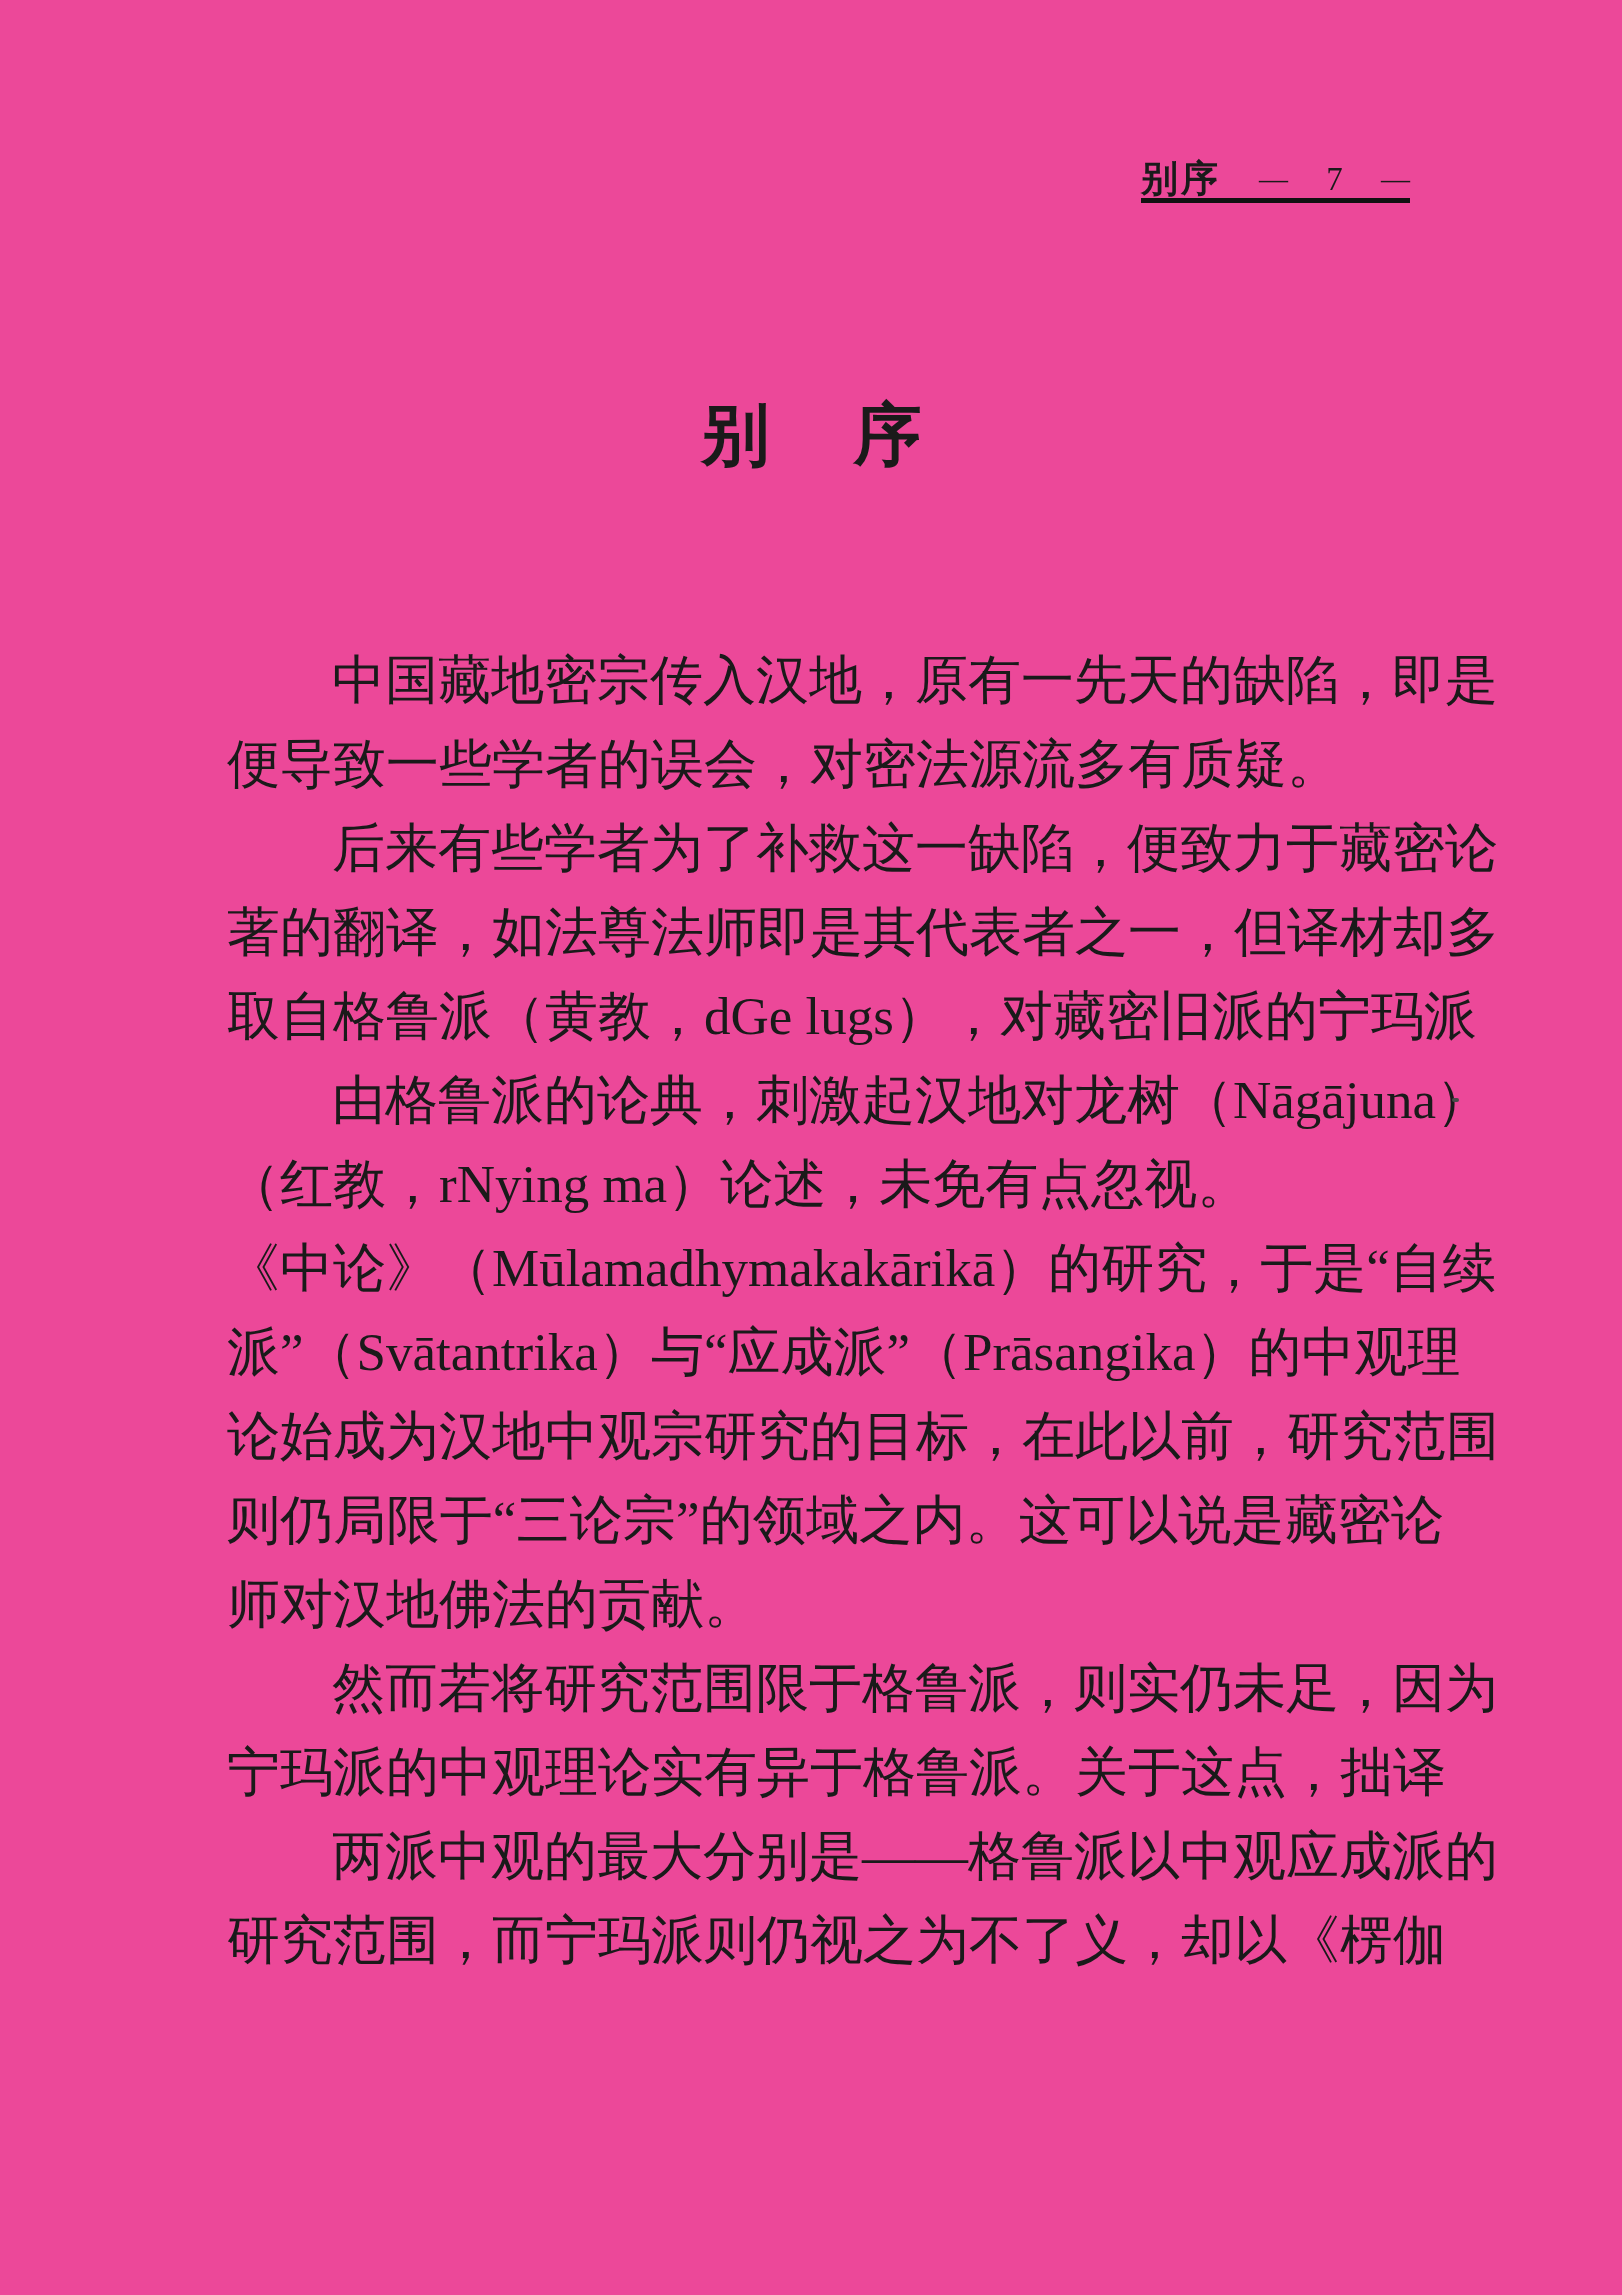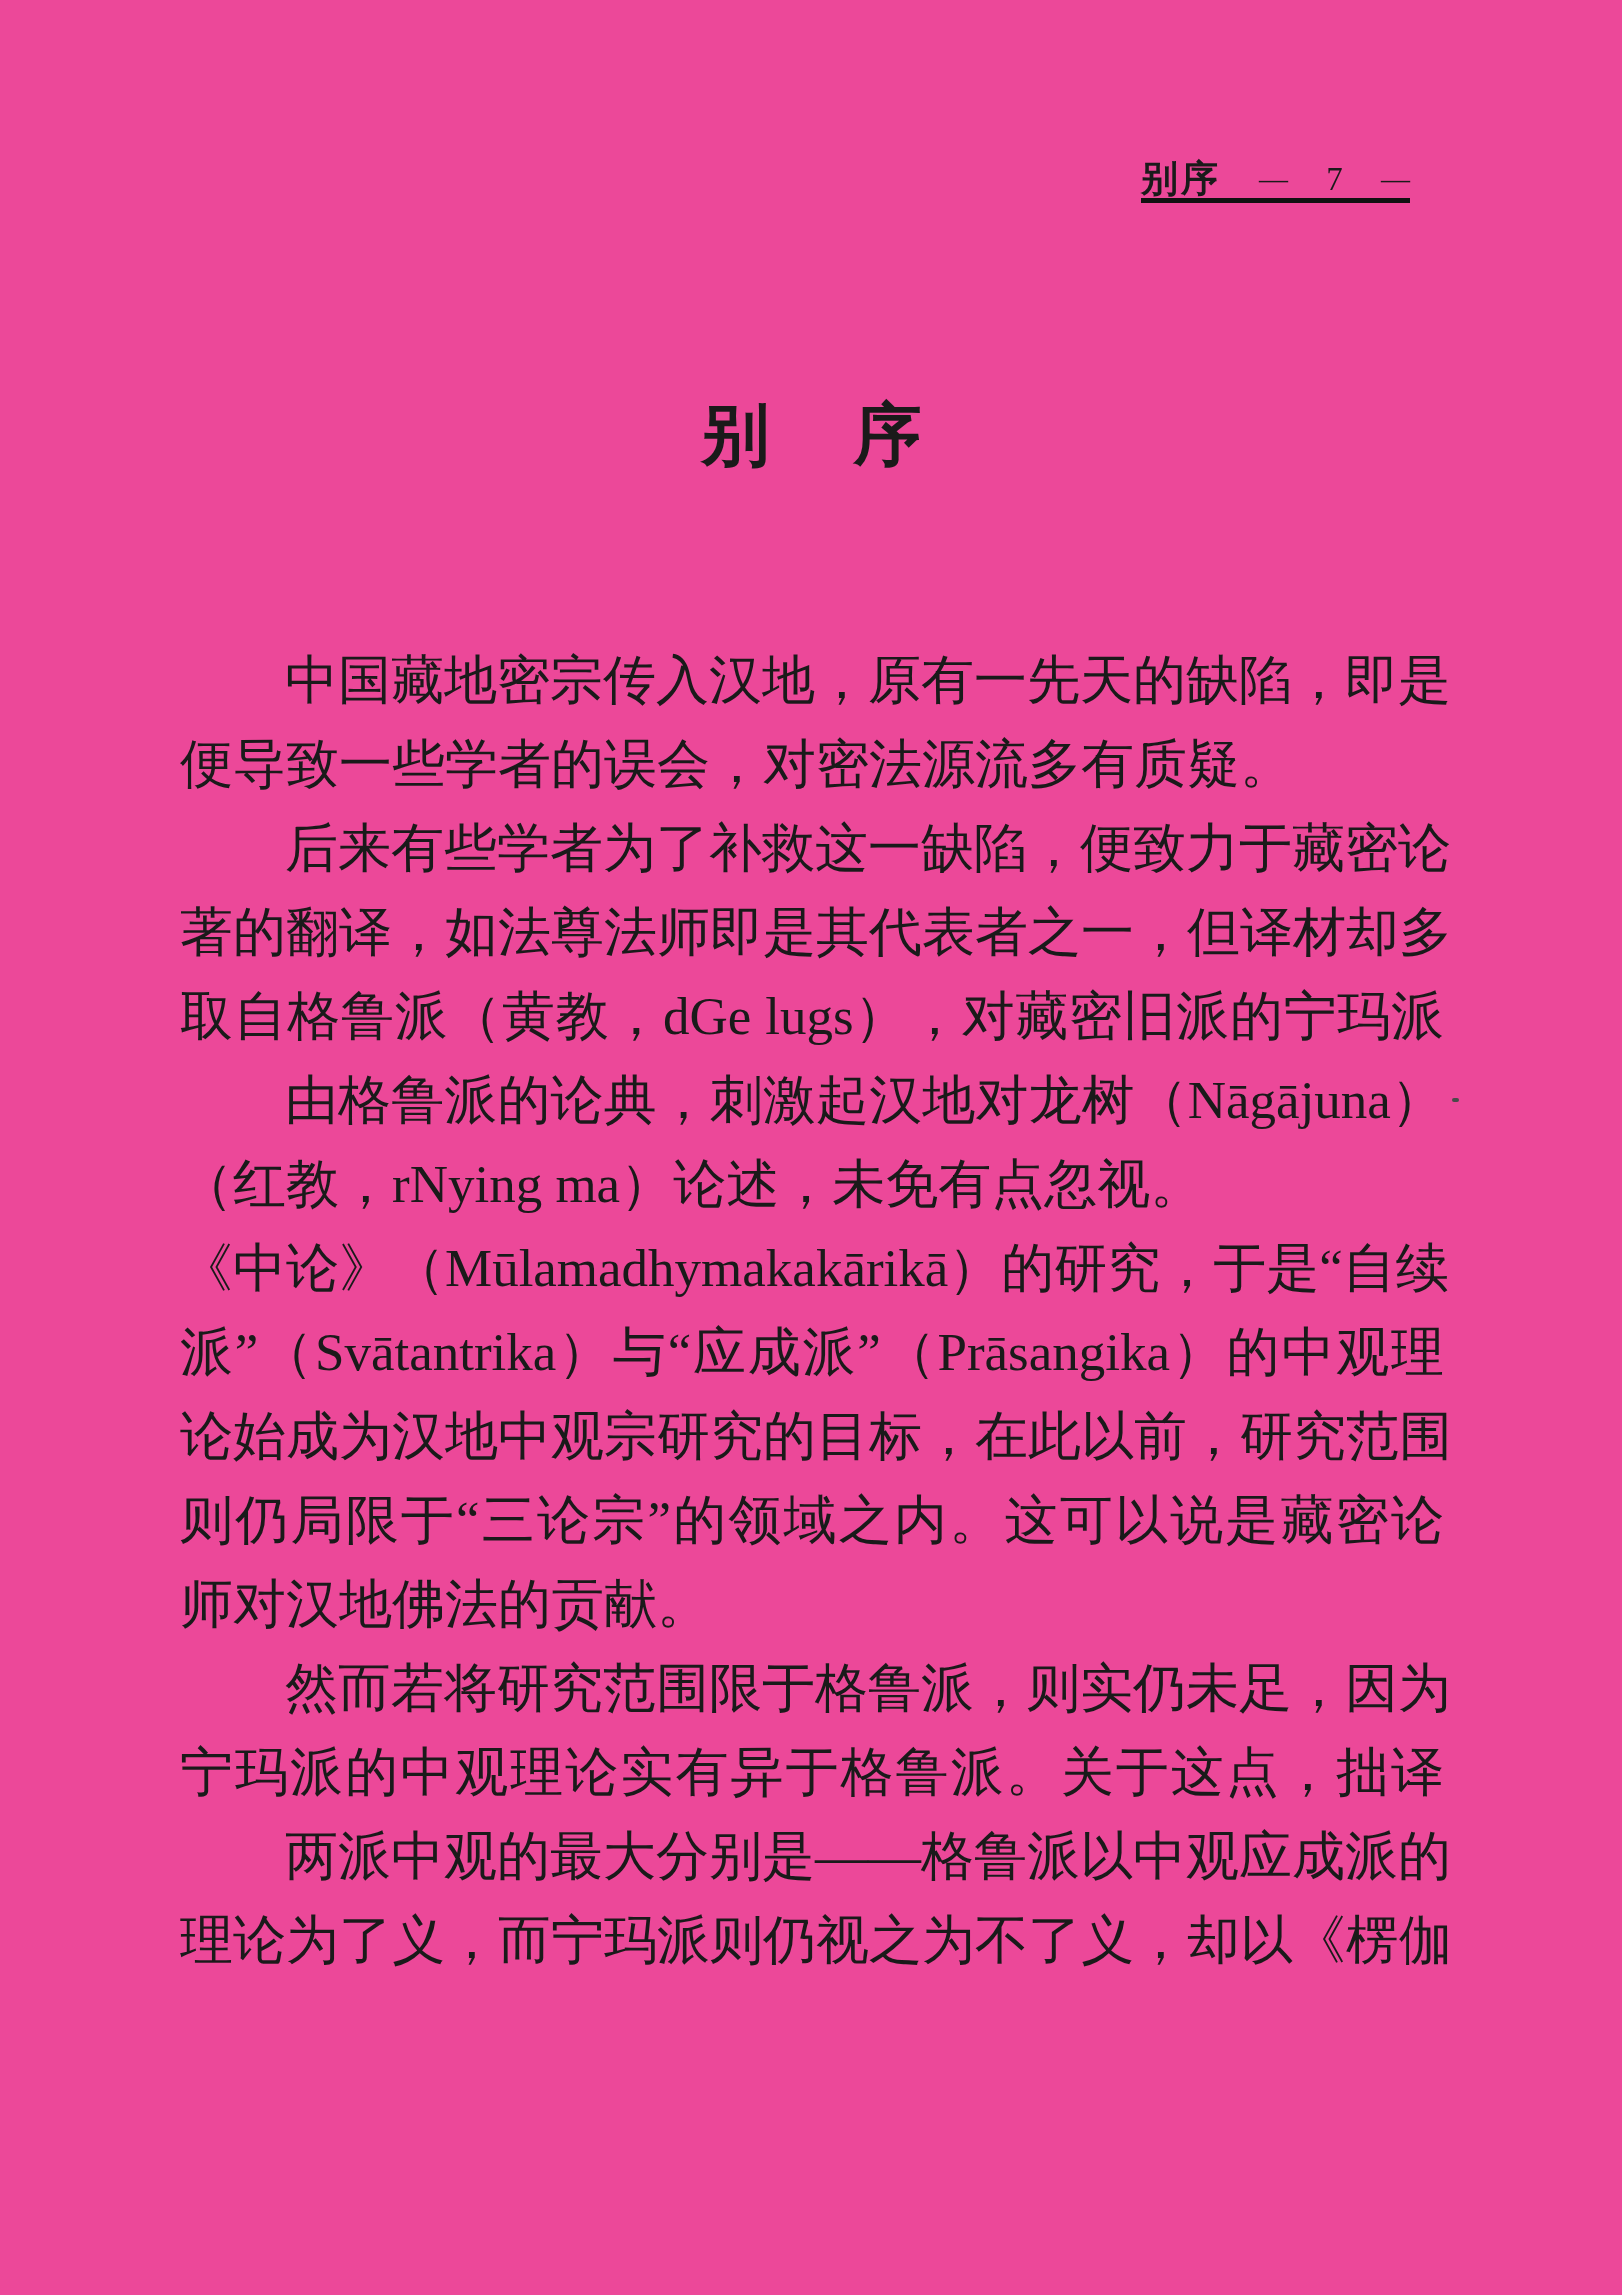--- a/index.html
+++ b/index.html
@@ -46,20 +46,21 @@
   #body-text{
     position:absolute;
     left:180px;top:638px;width:1264px;
   }
   .line{
     font-size:53px;
     line-height:84px;height:84px;
     white-space:nowrap;
     text-align:justify;
     text-align-last:justify;
+    margin-left:47px;
     -moz-text-align-last:justify;
   }
   .line.end{text-align-last:left;-moz-text-align-last:left;}
   .line.indent{text-indent:105px;}
   .kai{font-style:oblique 8deg;}
   .it{}
 
   
   .artifact{
     position:absolute;
@@ -94,19 +95,19 @@
       <div class="line indent"><span>由格鲁派的论典，刺激起汉地对龙树（Nāgājuna）</span></div>
       <div class="line end"><span>（</span><span class="kai">红教</span><span>，rNying ma）论述，未免有点忽视。</span></div>
       <div class="line"><span>《中论》（</span><span class="it">Mūlamadhymakakārikā</span><span>）的研究，于是“自续</span></div>
       <div class="line"><span>派”（Svātantrika）与“应成派”（Prāsangika）的中观理</span></div>
       <div class="line"><span>论始成为汉地中观宗研究的目标，在此以前，研究范围</span></div>
       <div class="line"><span>则仍局限于“三论宗”的领域之内。这可以说是藏密论</span></div>
       <div class="line end"><span>师对汉地佛法的贡献。</span></div>
       <div class="line indent"><span>然而若将研究范围限于格鲁派，则实仍未足，因为</span></div>
       <div class="line"><span>宁玛派的中观理论实有异于格鲁派。关于这点，拙译</span></div>
       <div class="line indent"><span>两派中观的最大分别是——格鲁派以中观应成派的</span></div>
-      <div class="line"><span>理论为了义，而宁玛派则仍视之为不了义，却以《楞伽</span></div>
+      <div class="line"><span>研究范围，而宁玛派则仍视之为不了义，却以《楞伽</span></div>
     </div>
 
   <div class="artifact"></div>
 
 </div>
 
 
 </body></html>

